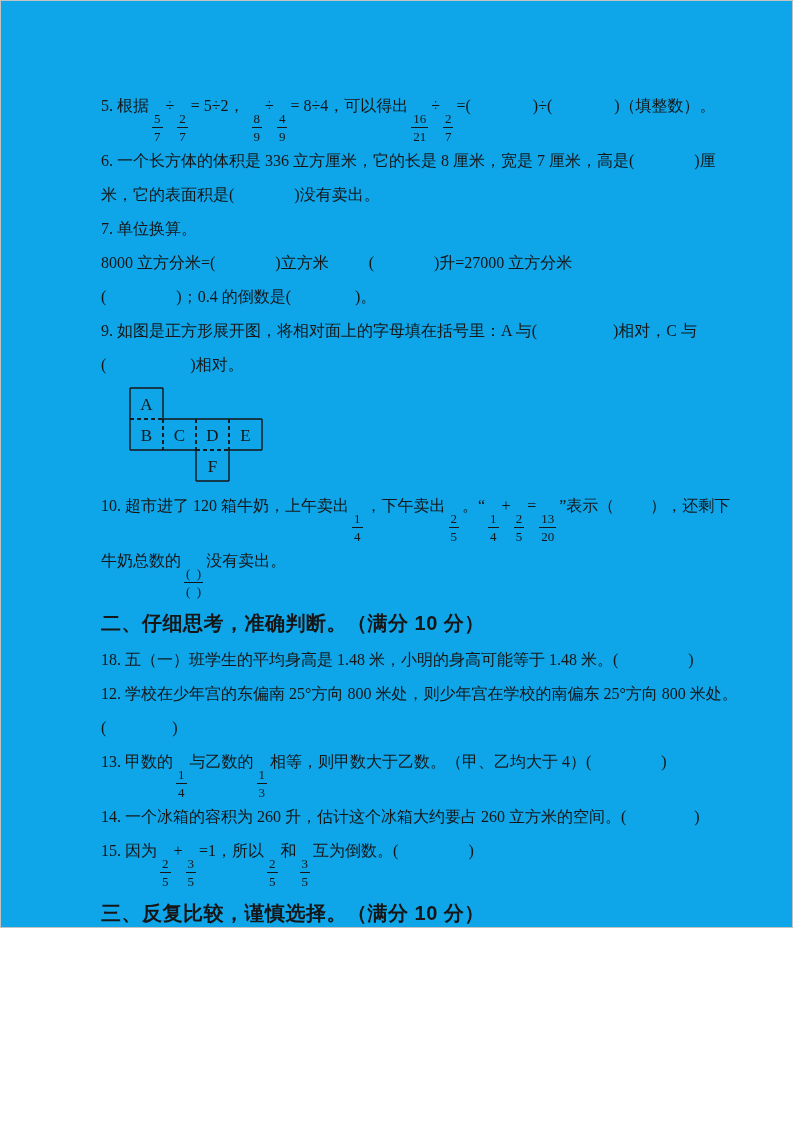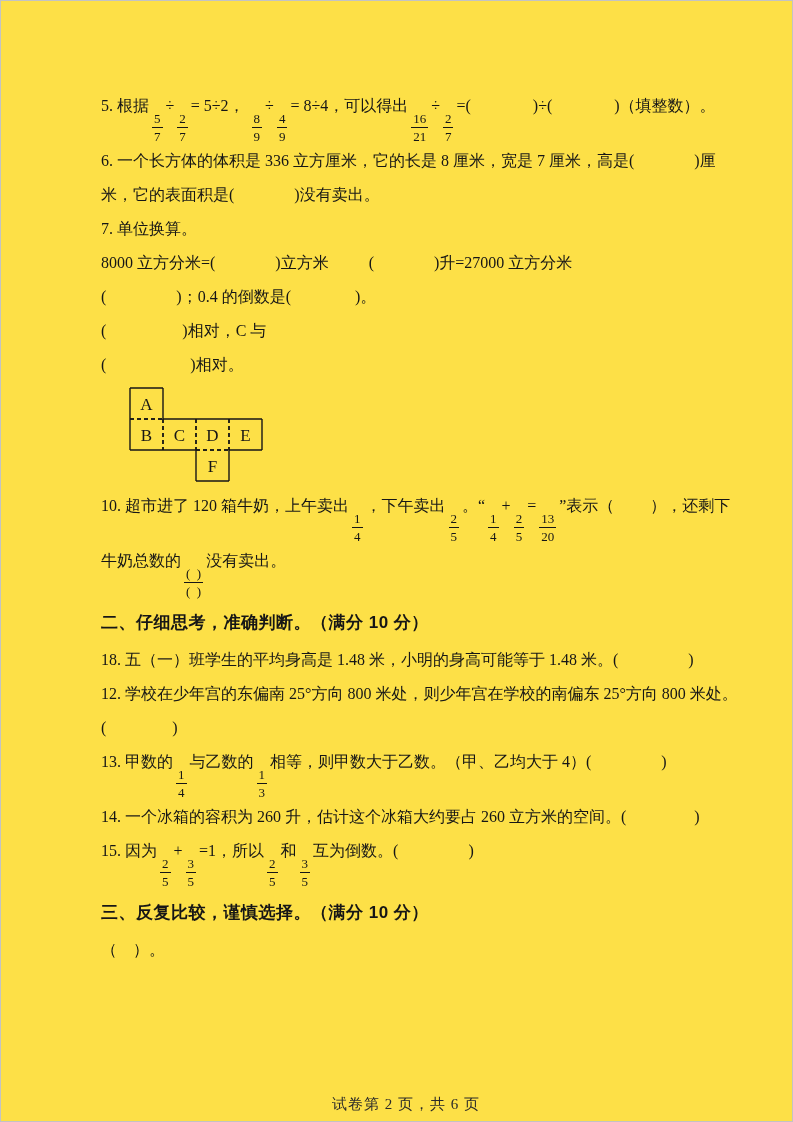--- a/index.html
+++ b/index.html
@@ -4,39 +4,39 @@
 <style>
   * { margin: 0; padding: 0; box-sizing: border-box; }
   html, body { background: #ffffff; }
   body {
     width: 793px; height: 1122px;
     font-family: "Liberation Serif", "DejaVu Serif", serif;
     color: #161616;
   }
   .page {
     position: relative;
-    width: 793px; height: 1122px;
-    background: #fde047;
+    width: 793px; height: 928px;
+    background: #0ea5e9;
     border: 1px solid #c3c3c3;
     overflow: hidden;
   }
   .content {
     position: absolute;
     top: 88px; left: 100px; right: 86px;
   }
   .line {
     white-space: pre;
     font-size: 16px;
     line-height: 34px;
     min-height: 34px;
   }
   .line.header {
     font-family: "Liberation Sans", "DejaVu Sans", sans-serif;
     font-weight: 700;
-    font-size: 17px;
+    font-size: 20px;
     line-height: 40px;
     min-height: 40px;
     margin-top: 4px;
     letter-spacing: 0.5px;
   }
   .frac {
     display: inline-flex;
     flex-direction: column;
     align-items: center;
     vertical-align: -12px;
@@ -70,21 +70,21 @@
 <body>
 
 <div class="page">
   <div class="content">
       <div class="line q"><span>5. 根据</span><span class="frac"><span class="num">5</span><span class="den">7</span></span><span>÷</span><span class="frac"><span class="num">2</span><span class="den">7</span></span><span>= 5÷2， </span><span class="frac"><span class="num">8</span><span class="den">9</span></span><span>÷</span><span class="frac"><span class="num">4</span><span class="den">9</span></span><span>= 8÷4，可以得出</span><span class="frac"><span class="num">16</span><span class="den">21</span></span><span>÷</span><span class="frac"><span class="num">2</span><span class="den">7</span></span><span>=</span><span class="blank"><span>(</span><span class="gap" style="width: 62px;"></span><span>)</span></span><span>÷</span><span class="blank"><span>(</span><span class="gap" style="width: 62px;"></span><span>)</span></span><span>（填整数）。</span></div>
       <div class="line q"><span>6. 一个长方体的体积是 336 立方厘米，它的长是 8 厘米，宽是 7 厘米，高是</span><span class="blank"><span>(</span><span class="gap" style="width: 60px;"></span><span>)</span></span><span>厘</span></div>
       <div class="line cont"><span>米，它的表面积是</span><span class="blank"><span>(</span><span class="gap" style="width: 60px;"></span><span>)</span></span><span>没有卖出。</span></div>
       <div class="line q"><span>7. 单位换算。</span></div>
       <div class="line cont"><span>8000 立方分米=</span><span class="blank"><span>(</span><span class="gap" style="width: 60px;"></span><span>)</span></span><span>立方米</span><span class="spacer" style="width: 40px;"></span><span class="blank"><span>(</span><span class="gap" style="width: 60px;"></span><span>)</span></span><span>升=27000 立方分米</span></div>
       <div class="line q"><span class="blank"><span>(</span><span class="gap" style="width: 70px;"></span><span>)</span></span><span>；0.4 的倒数是</span><span class="blank"><span>(</span><span class="gap" style="width: 64px;"></span><span>)</span></span><span>。</span></div>
-      <div class="line q"><span class="blank"><span>(</span><span class="gap" style="width: 76px;"></span><span>)</span></span><span>相对，C 与</span></div>
+      <div class="line q"><span>9. 如图是正方形展开图，将相对面上的字母填在括号里：A 与</span><span class="blank"><span>(</span><span class="gap" style="width: 76px;"></span><span>)</span></span><span>相对，C 与</span></div>
       <div class="line cont"><span class="blank"><span>(</span><span class="gap" style="width: 84px;"></span><span>)</span></span><span>相对。</span></div>
       <div class="figure"><svg width="136" height="97">
           <line x1="2" y1="2" x2="35" y2="2" stroke="#161616" stroke-width="1.4"></line>
           <line x1="35" y1="2" x2="35" y2="33" stroke="#161616" stroke-width="1.4"></line>
           <line x1="2" y1="33" x2="35" y2="33" stroke="#161616" stroke-width="1.4" stroke-dasharray="4 3"></line>
           <line x1="2" y1="2" x2="2" y2="33" stroke="#161616" stroke-width="1.4"></line>
           <text x="18.5" y="23.5" text-anchor="middle" font-size="17">A</text>
           <line x1="2" y1="33" x2="35" y2="33" stroke="#161616" stroke-width="1.4" stroke-dasharray="4 3"></line>
           <line x1="35" y1="33" x2="35" y2="64" stroke="#161616" stroke-width="1.4" stroke-dasharray="4 3"></line>
           <line x1="2" y1="64" x2="35" y2="64" stroke="#161616" stroke-width="1.4"></line>

